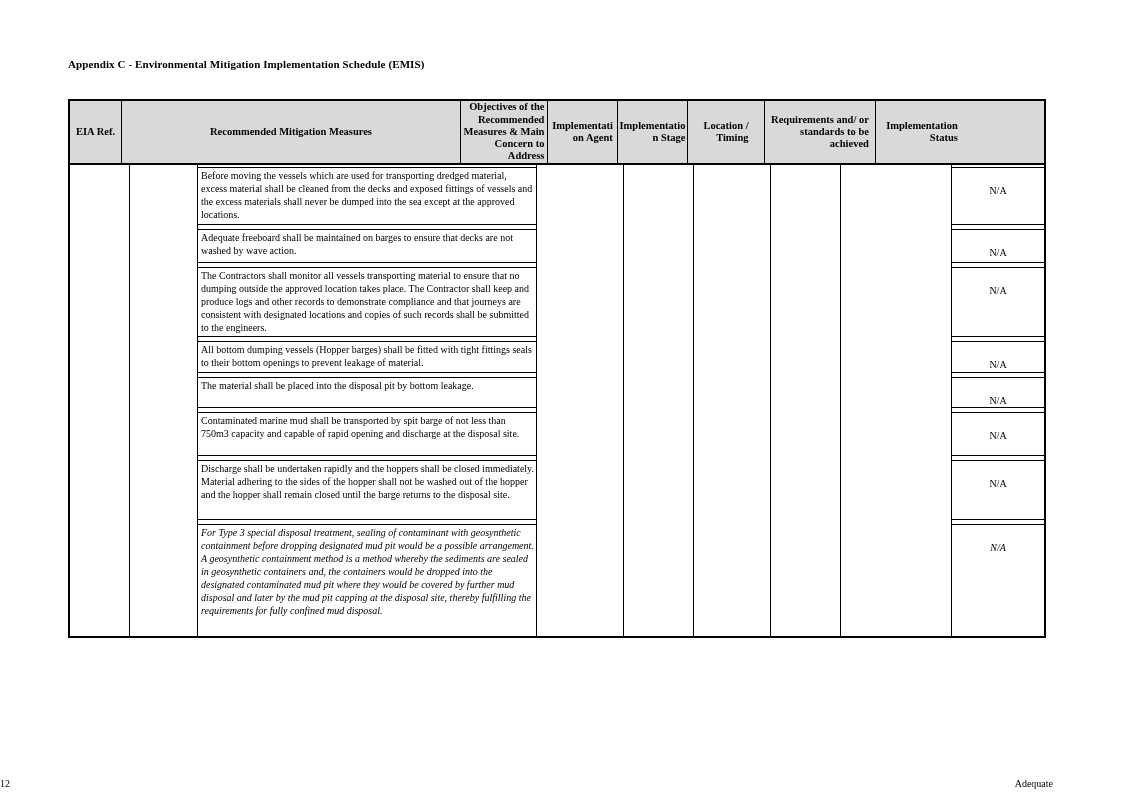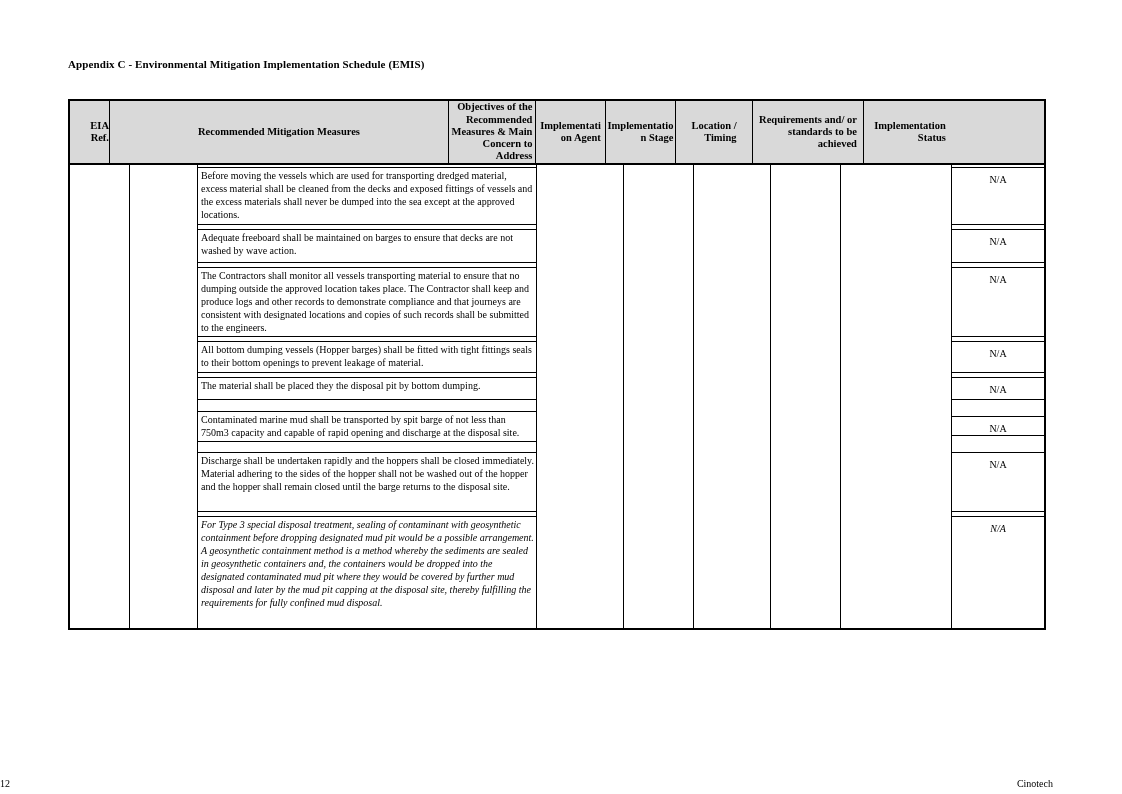--- a/index.html
+++ b/index.html
@@ -78,21 +78,21 @@
     padding: 1px 3px 2px 3px;
     font-size: 10px;
     line-height: 13px;
     text-align: left;
   }
   .status-cell {
     flex: 1;
     box-sizing: border-box;
     border-top: 1px solid #000;
     border-bottom: 1px solid #000;
-    padding-top: 5px;
+    padding-top: 16px;
     font-size: 10px;
     line-height: 13px;
     text-align: center;
   }
   .trow:first-child .measure-cell,
   .trow:first-child .status-cell { border-top: none; }
   .trow:last-child .measure-cell,
   .trow:last-child .status-cell { border-bottom: none; }
   .footer-page-number {
     position: absolute;
@@ -110,21 +110,21 @@
 </style>
 </head>
 <body>
 
 <div class="page">
 
   <div class="doc-title">Appendix C - Environmental Mitigation Implementation Schedule (EMIS)</div>
 
   <div class="emis-table">
     <div class="thead" style="background: rgb(217, 217, 217);">
-        <div class="th" style="width: 40px;">EIA Ref.</div>
+        <div class="th" style="width: 52px;">EIA Ref.</div>
         <div class="th" style="width: 339px;">Recommended Mitigation Measures</div>
         <div class="th" style="width: 87px;">Objectives of the
 Recommended
 Measures &amp; Main
 Concern to
 Address</div>
         <div class="th" style="width: 70px;">Implementati
 on Agent</div>
         <div class="th" style="width: 70px;">Implementatio
 n Stage</div>
@@ -164,25 +164,25 @@
           <div class="status-cell">N/A</div>
         </div>
         <div class="trow" style="min-height: 32px;">
           <div class="cell-spacer" style="width: 128px;"></div>
           <div class="measure-cell">All bottom dumping vessels (Hopper barges) shall be fitted with tight fittings seals to their bottom openings to prevent leakage of material.</div>
           <div class="cell-spacer" style="width: 415px;"></div>
           <div class="status-cell">N/A</div>
         </div>
         <div class="trow" style="min-height: 23px;">
           <div class="cell-spacer" style="width: 128px;"></div>
-          <div class="measure-cell">The material shall be placed they the disposal pit by bottom dumping.</div>
-          <div class="cell-spacer" style="width: 415px;"></div>
-          <div class="status-cell">N/A</div>
-        </div>
-        <div class="trow" style="min-height: 44px; align-items: center;">
+          <div class="measure-cell">The material shall be placed into the disposal pit by bottom leakage.</div>
+          <div class="cell-spacer" style="width: 415px;"></div>
+          <div class="status-cell">N/A</div>
+        </div>
+        <div class="trow" style="min-height: 44px;">
           <div class="cell-spacer" style="width: 128px;"></div>
           <div class="measure-cell">Contaminated marine mud shall be transported by spit barge of not less than 750m3 capacity and capable of rapid opening and discharge at the disposal site.</div>
           <div class="cell-spacer" style="width: 415px;"></div>
           <div class="status-cell">N/A</div>
         </div>
         <div class="trow" style="min-height: 60px;">
           <div class="cell-spacer" style="width: 128px;"></div>
           <div class="measure-cell">Discharge shall be undertaken rapidly and the hoppers shall be closed immediately. Material adhering to the sides of the hopper shall not be washed out of the hopper and the hopper shall remain closed until the barge returns to the disposal site.</div>
           <div class="cell-spacer" style="width: 415px;"></div>
           <div class="status-cell">N/A</div>
@@ -191,15 +191,15 @@
           <div class="cell-spacer" style="width: 128px;"></div>
           <div class="measure-cell">For Type 3 special disposal treatment, sealing of contaminant with geosynthetic containment before dropping designated mud pit would be a possible arrangement. A geosynthetic containment method is a method whereby the sediments are sealed in geosynthetic containers and, the containers would be dropped into the designated contaminated mud pit where they would be covered by further mud disposal and later by the mud pit capping at the disposal site, thereby fulfilling the requirements for fully confined mud disposal.</div>
           <div class="cell-spacer" style="width: 415px;"></div>
           <div class="status-cell">N/A</div>
         </div>
       </div>
   </div>
 
   <div class="footer-page-number">12</div>
 
-  <div class="footer-brand">Cinotech</div>
+  <div class="footer-brand">Adequate</div>
 
 </div>
 
 </body></html>

